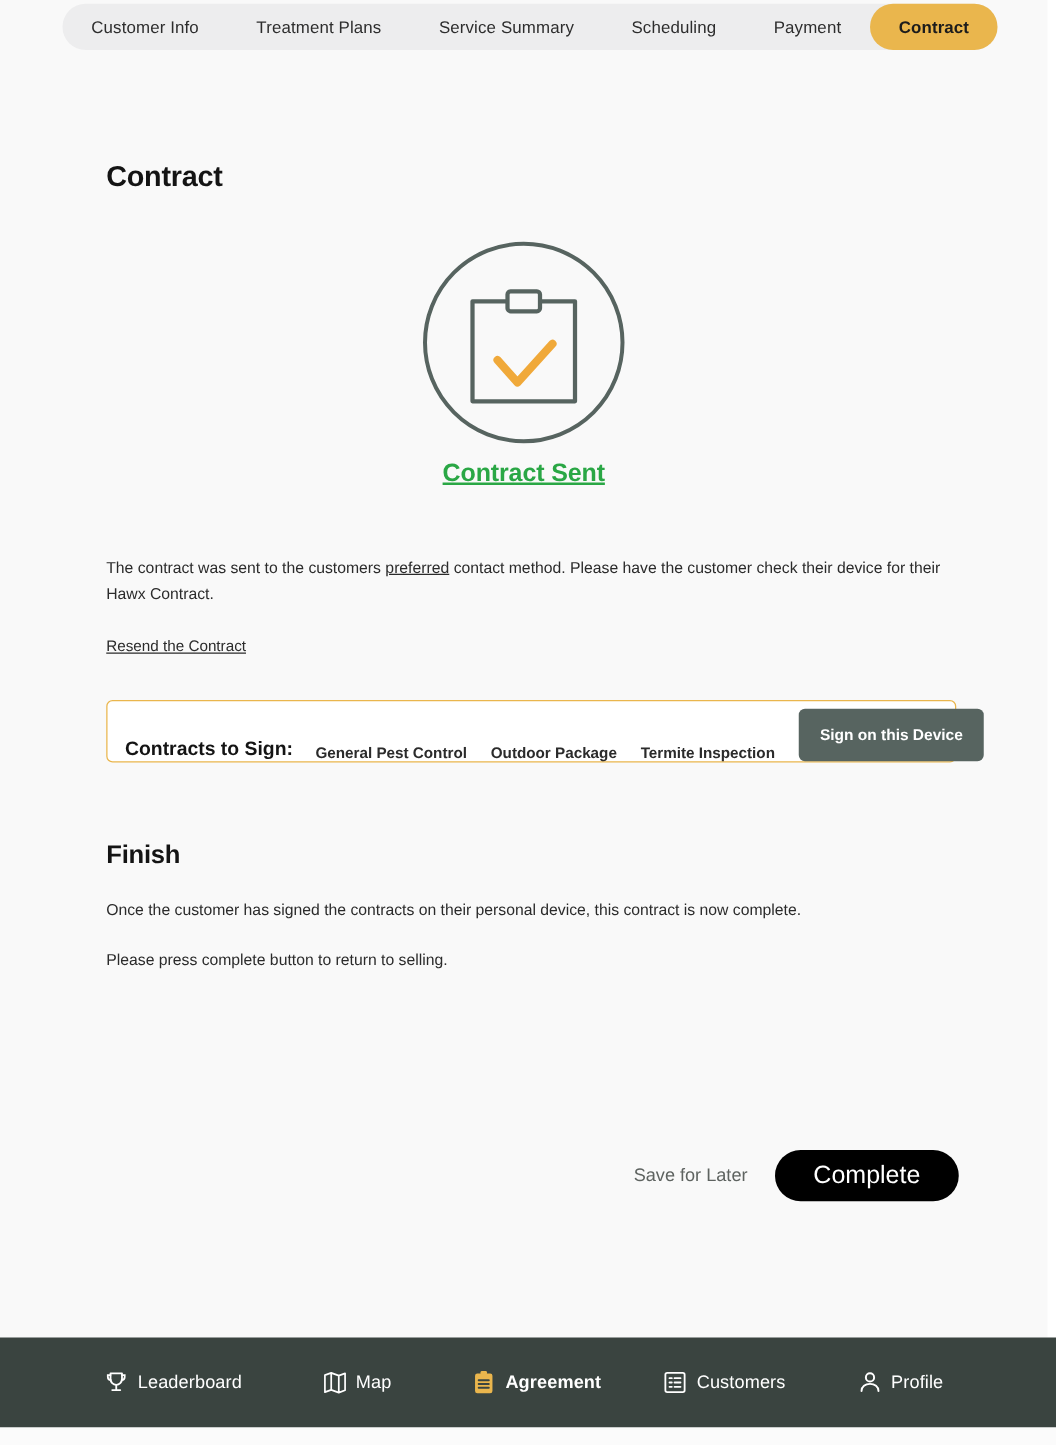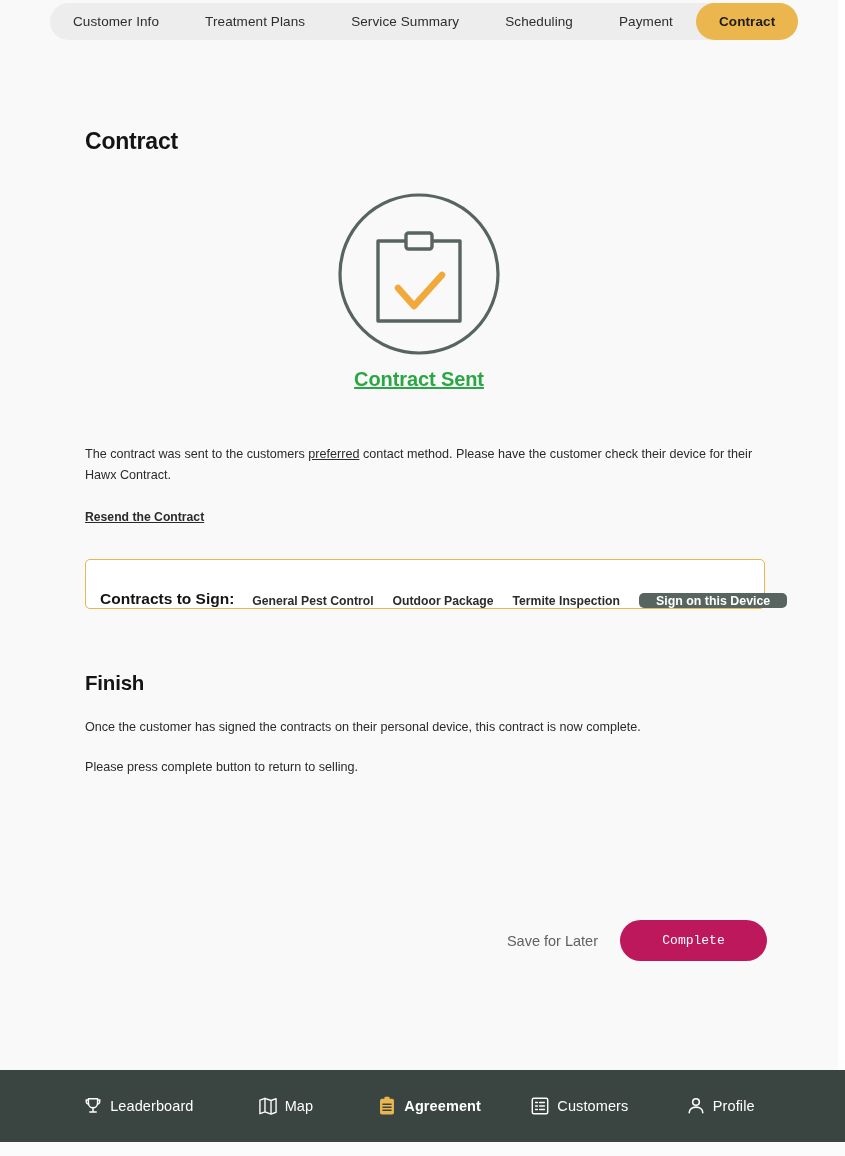--- a/index.html
+++ b/index.html
@@ -143,21 +143,21 @@
   .inline-link {
     color: #2b2b2b;
     text-decoration: underline;
     cursor: pointer;
   }
 
   .resend-link {
     display: inline-block;
     margin-top: 24px;
     font-size: 12.2px;
-    font-weight: bold;
+    font-weight: normal;
     color: #2b2b2b;
     text-decoration: underline;
     cursor: pointer;
   }
 
   
   .contracts-box {
     margin-top: 34px;
     height: 50px;
     border: 1.4px solid #eab64d;
@@ -188,21 +188,21 @@
   }
 
   .sign-device-btn {
     margin-left: auto;
     background: #576460;
     color: #ffffff;
     font-size: 12.4px;
     font-weight: bold;
     border: none;
     border-radius: 5px;
-    height: 15px;
+    height: 42px;
     padding: 0 17px;
     cursor: pointer;
     font-family: "Liberation Sans", sans-serif;
     white-space: nowrap;
   }
 
   
   .finish-title {
     margin-top: 62px;
     font-size: 20.5px;
@@ -236,29 +236,29 @@
     background: transparent;
     border: none;
     font-size: 14.5px;
     color: #5e6360;
     cursor: pointer;
     font-family: "Liberation Sans", sans-serif;
     padding: 8px 4px;
   }
 
   .complete-btn {
-    background: #be185d;
+    background: #000000;
     color: #ffffff;
-    font-size: 13px;
+    font-size: 20px;
     border: none;
     border-radius: 23px;
     width: 147px;
     height: 41px;
     cursor: pointer;
-    font-family: Liberation Mono, monospace;
+    font-family: Liberation Sans, sans-serif;
   }
 
   
   .bottom-nav {
     position: absolute;
     left: 0;
     bottom: 14px;
     width: 845px;
     height: 72px;
     background: #3a4440;

